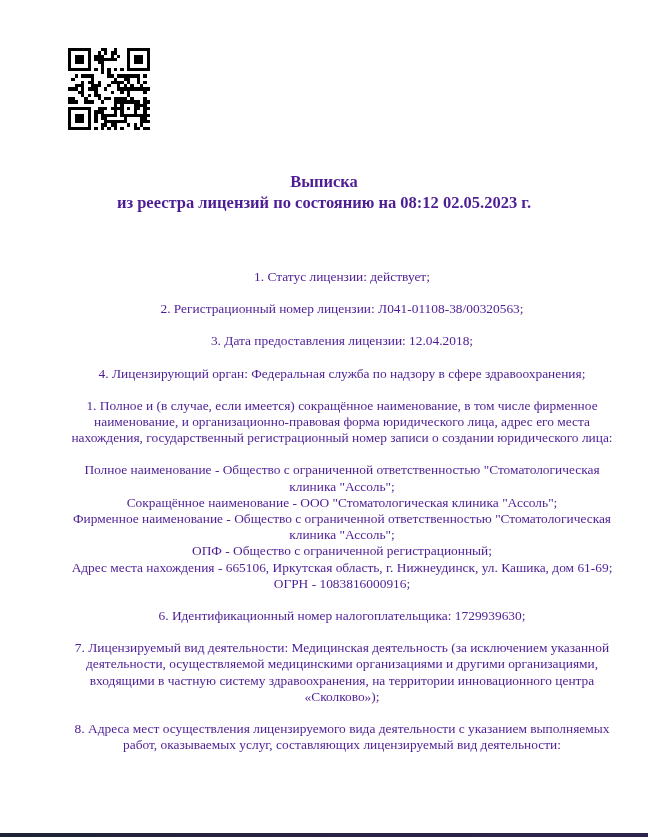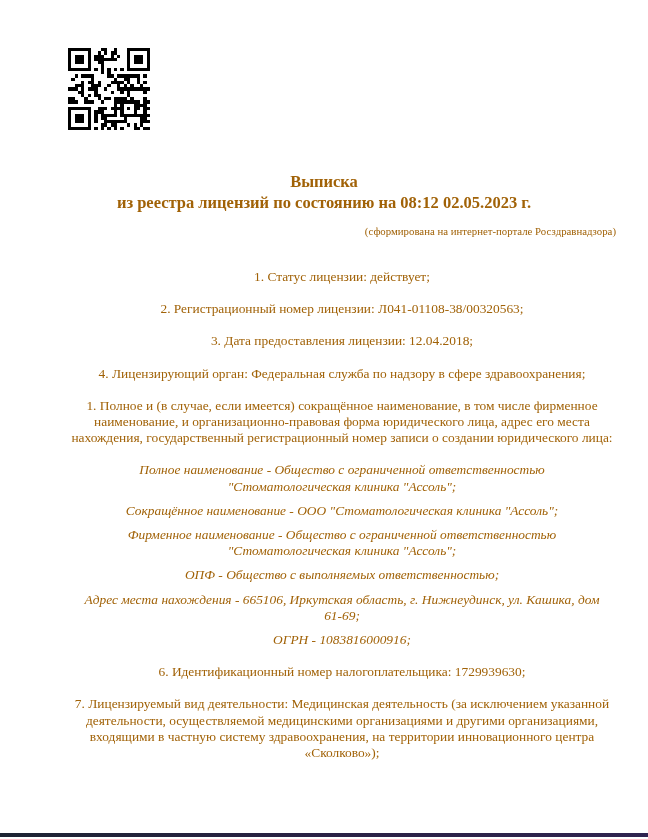--- a/index.html
+++ b/index.html
@@ -2,21 +2,21 @@
 <html><head>
 <meta charset="utf-8">
 <style>
   html, body { margin: 0; padding: 0; background: #ffffff; }
   .page {
     position: relative;
     width: 648px;
     height: 839px;
     background: #ffffff;
     font-family: "Liberation Serif", "DejaVu Serif", serif;
-    color: #a16207;
+    color: #4c1d95;
     overflow: hidden;
   }
   .qr {
     position: absolute;
     left: 68px;
     top: 48px;
     width: 82px;
     height: 82px;
   }
   .qr svg { display: block; width: 82px; height: 82px; }
@@ -41,21 +41,21 @@
     position: absolute;
     top: 269px;
     left: 68px;
     width: 548px;
     font-size: 13.4px;
     line-height: 16.2px;
     text-align: center;
   }
   .content p { margin: 0 0 16px 0; }
   .details { margin: 0 0 16px 0; }
-  .details div { margin: 8px; font-style: italic; }
+  .details div { margin: 0; }
   .bottom-bar {
     position: absolute;
     left: 0;
     top: 833px;
     width: 648px;
     height: 4px;
     background: linear-gradient(90deg, #1d2433, #2a2145, #2f2450);
   }
 </style>
 </head>
@@ -67,37 +67,37 @@
     <svg viewBox="0 0 25 25" shape-rendering="crispEdges" aria-hidden="true">
         <path d="M0 0h1v1h-1zM1 0h1v1h-1zM2 0h1v1h-1zM3 0h1v1h-1zM4 0h1v1h-1zM5 0h1v1h-1zM6 0h1v1h-1zM10 0h1v1h-1zM11 0h1v1h-1zM14 0h1v1h-1zM18 0h1v1h-1zM19 0h1v1h-1zM20 0h1v1h-1zM21 0h1v1h-1zM22 0h1v1h-1zM23 0h1v1h-1zM24 0h1v1h-1zM0 1h1v1h-1zM6 1h1v1h-1zM9 1h1v1h-1zM11 1h1v1h-1zM13 1h1v1h-1zM14 1h1v1h-1zM18 1h1v1h-1zM24 1h1v1h-1zM0 2h1v1h-1zM2 2h1v1h-1zM3 2h1v1h-1zM4 2h1v1h-1zM6 2h1v1h-1zM8 2h1v1h-1zM9 2h1v1h-1zM10 2h1v1h-1zM13 2h1v1h-1zM15 2h1v1h-1zM18 2h1v1h-1zM20 2h1v1h-1zM21 2h1v1h-1zM22 2h1v1h-1zM24 2h1v1h-1zM0 3h1v1h-1zM2 3h1v1h-1zM3 3h1v1h-1zM4 3h1v1h-1zM6 3h1v1h-1zM8 3h1v1h-1zM9 3h1v1h-1zM10 3h1v1h-1zM11 3h1v1h-1zM12 3h1v1h-1zM13 3h1v1h-1zM14 3h1v1h-1zM18 3h1v1h-1zM20 3h1v1h-1zM21 3h1v1h-1zM22 3h1v1h-1zM24 3h1v1h-1zM0 4h1v1h-1zM2 4h1v1h-1zM3 4h1v1h-1zM4 4h1v1h-1zM6 4h1v1h-1zM9 4h1v1h-1zM10 4h1v1h-1zM18 4h1v1h-1zM20 4h1v1h-1zM21 4h1v1h-1zM22 4h1v1h-1zM24 4h1v1h-1zM0 5h1v1h-1zM6 5h1v1h-1zM10 5h1v1h-1zM18 5h1v1h-1zM24 5h1v1h-1zM0 6h1v1h-1zM1 6h1v1h-1zM2 6h1v1h-1zM3 6h1v1h-1zM4 6h1v1h-1zM5 6h1v1h-1zM6 6h1v1h-1zM8 6h1v1h-1zM10 6h1v1h-1zM12 6h1v1h-1zM14 6h1v1h-1zM16 6h1v1h-1zM18 6h1v1h-1zM19 6h1v1h-1zM20 6h1v1h-1zM21 6h1v1h-1zM22 6h1v1h-1zM23 6h1v1h-1zM24 6h1v1h-1zM10 7h1v1h-1zM12 7h1v1h-1zM2 8h1v1h-1zM4 8h1v1h-1zM5 8h1v1h-1zM6 8h1v1h-1zM7 8h1v1h-1zM12 8h1v1h-1zM13 8h1v1h-1zM15 8h1v1h-1zM16 8h1v1h-1zM17 8h1v1h-1zM18 8h1v1h-1zM19 8h1v1h-1zM20 8h1v1h-1zM21 8h1v1h-1zM23 8h1v1h-1zM1 9h1v1h-1zM7 9h1v1h-1zM14 9h1v1h-1zM17 9h1v1h-1zM18 9h1v1h-1zM21 9h1v1h-1zM4 10h1v1h-1zM6 10h1v1h-1zM7 10h1v1h-1zM9 10h1v1h-1zM13 10h1v1h-1zM14 10h1v1h-1zM15 10h1v1h-1zM16 10h1v1h-1zM18 10h1v1h-1zM21 10h1v1h-1zM23 10h1v1h-1zM2 11h1v1h-1zM3 11h1v1h-1zM4 11h1v1h-1zM7 11h1v1h-1zM8 11h1v1h-1zM9 11h1v1h-1zM12 11h1v1h-1zM15 11h1v1h-1zM17 11h1v1h-1zM19 11h1v1h-1zM22 11h1v1h-1zM0 12h1v1h-1zM1 12h1v1h-1zM2 12h1v1h-1zM4 12h1v1h-1zM6 12h1v1h-1zM7 12h1v1h-1zM8 12h1v1h-1zM11 12h1v1h-1zM15 12h1v1h-1zM16 12h1v1h-1zM17 12h1v1h-1zM18 12h1v1h-1zM19 12h1v1h-1zM20 12h1v1h-1zM21 12h1v1h-1zM22 12h1v1h-1zM23 12h1v1h-1zM24 12h1v1h-1zM3 13h1v1h-1zM4 13h1v1h-1zM8 13h1v1h-1zM13 13h1v1h-1zM16 13h1v1h-1zM18 13h1v1h-1zM23 13h1v1h-1zM4 14h1v1h-1zM6 14h1v1h-1zM8 14h1v1h-1zM9 14h1v1h-1zM18 14h1v1h-1zM0 15h1v1h-1zM1 15h1v1h-1zM5 15h1v1h-1zM9 15h1v1h-1zM11 15h1v1h-1zM12 15h1v1h-1zM14 15h1v1h-1zM15 15h1v1h-1zM16 15h1v1h-1zM17 15h1v1h-1zM19 15h1v1h-1zM23 15h1v1h-1zM0 16h1v1h-1zM1 16h1v1h-1zM2 16h1v1h-1zM5 16h1v1h-1zM6 16h1v1h-1zM7 16h1v1h-1zM10 16h1v1h-1zM14 16h1v1h-1zM15 16h1v1h-1zM16 16h1v1h-1zM17 16h1v1h-1zM18 16h1v1h-1zM19 16h1v1h-1zM20 16h1v1h-1zM21 16h1v1h-1zM23 16h1v1h-1zM24 16h1v1h-1zM14 17h1v1h-1zM16 17h1v1h-1zM20 17h1v1h-1zM21 17h1v1h-1zM22 17h1v1h-1zM23 17h1v1h-1zM0 18h1v1h-1zM1 18h1v1h-1zM2 18h1v1h-1zM3 18h1v1h-1zM4 18h1v1h-1zM5 18h1v1h-1zM6 18h1v1h-1zM9 18h1v1h-1zM10 18h1v1h-1zM11 18h1v1h-1zM13 18h1v1h-1zM14 18h1v1h-1zM15 18h1v1h-1zM16 18h1v1h-1zM18 18h1v1h-1zM20 18h1v1h-1zM21 18h1v1h-1zM23 18h1v1h-1zM24 18h1v1h-1zM0 19h1v1h-1zM6 19h1v1h-1zM8 19h1v1h-1zM9 19h1v1h-1zM10 19h1v1h-1zM14 19h1v1h-1zM16 19h1v1h-1zM20 19h1v1h-1zM23 19h1v1h-1zM0 20h1v1h-1zM2 20h1v1h-1zM3 20h1v1h-1zM4 20h1v1h-1zM6 20h1v1h-1zM8 20h1v1h-1zM10 20h1v1h-1zM11 20h1v1h-1zM12 20h1v1h-1zM13 20h1v1h-1zM14 20h1v1h-1zM16 20h1v1h-1zM17 20h1v1h-1zM18 20h1v1h-1zM19 20h1v1h-1zM20 20h1v1h-1zM21 20h1v1h-1zM22 20h1v1h-1zM23 20h1v1h-1zM24 20h1v1h-1zM0 21h1v1h-1zM2 21h1v1h-1zM3 21h1v1h-1zM4 21h1v1h-1zM6 21h1v1h-1zM8 21h1v1h-1zM10 21h1v1h-1zM11 21h1v1h-1zM17 21h1v1h-1zM22 21h1v1h-1zM23 21h1v1h-1zM0 22h1v1h-1zM2 22h1v1h-1zM3 22h1v1h-1zM4 22h1v1h-1zM6 22h1v1h-1zM8 22h1v1h-1zM11 22h1v1h-1zM12 22h1v1h-1zM13 22h1v1h-1zM14 22h1v1h-1zM15 22h1v1h-1zM16 22h1v1h-1zM17 22h1v1h-1zM22 22h1v1h-1zM23 22h1v1h-1zM24 22h1v1h-1zM0 23h1v1h-1zM6 23h1v1h-1zM10 23h1v1h-1zM11 23h1v1h-1zM13 23h1v1h-1zM14 23h1v1h-1zM18 23h1v1h-1zM20 23h1v1h-1zM22 23h1v1h-1zM0 24h1v1h-1zM1 24h1v1h-1zM2 24h1v1h-1zM3 24h1v1h-1zM4 24h1v1h-1zM5 24h1v1h-1zM6 24h1v1h-1zM8 24h1v1h-1zM10 24h1v1h-1zM12 24h1v1h-1zM14 24h1v1h-1zM16 24h1v1h-1zM20 24h1v1h-1zM21 24h1v1h-1zM23 24h1v1h-1zM24 24h1v1h-1z" fill="#000"></path>
       </svg>
   </div>
 
   <div class="doc-header">
     <div>Выписка</div>
     <div>из реестра лицензий по состоянию на 08:12 02.05.2023 г.</div>
   </div>
 
-  <div class="formation-note">(сформирована на интернет-портале Росздравнадзора)</div>
 
   <div class="content">
     <p>1. Статус лицензии: действует;</p>
     <p>2. Регистрационный номер лицензии: Л041-01108-38/00320563;</p>
     <p>3. Дата предоставления лицензии: 12.04.2018;</p>
     <p>4. Лицензирующий орган: Федеральная служба по надзору в сфере здравоохранения;</p>
     <p>1. Полное и (в случае, если имеется) сокращённое наименование, в том числе фирменное наименование, и организационно-правовая форма юридического лица, адрес его места нахождения, государственный регистрационный номер записи о создании юридического лица:</p>
 
     <div class="details">
       <div>Полное наименование - Общество с ограниченной ответственностью "Стоматологическая клиника "Ассоль";</div>
       <div>Сокращённое наименование - ООО "Стоматологическая клиника "Ассоль";</div>
       <div>Фирменное наименование - Общество с ограниченной ответственностью "Стоматологическая клиника "Ассоль";</div>
-      <div>ОПФ - Общество с выполняемых ответственностью;</div>
+      <div>ОПФ - Общество с ограниченной регистрационный;</div>
       <div>Адрес места нахождения - 665106, Иркутская область, г. Нижнеудинск, ул. Кашика, дом 61-69;</div>
       <div>ОГРН - 1083816000916;</div>
     </div>
 
     <p>6. Идентификационный номер налогоплательщика: 1729939630;</p>
     <p>7. Лицензируемый вид деятельности: Медицинская деятельность (за исключением указанной деятельности, осуществляемой медицинскими организациями и другими организациями, входящими в частную систему здравоохранения, на территории инновационного центра «Сколково»);</p>
+    <p>8. Адреса мест осуществления лицензируемого вида деятельности с указанием выполняемых работ, оказываемых услуг, составляющих лицензируемый вид деятельности:</p>
   </div>
 
   <div class="bottom-bar"></div>
 
 </div>
 
 </body></html>

